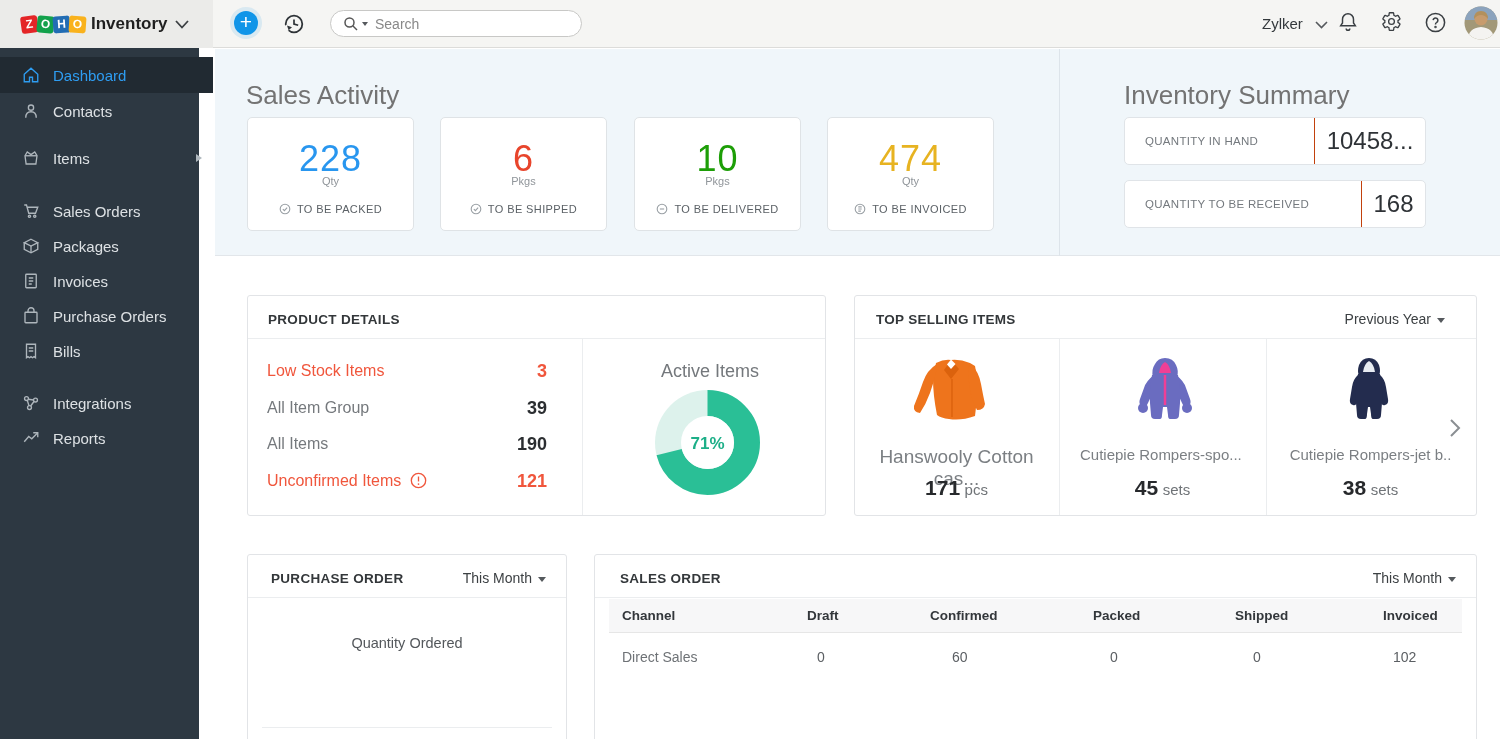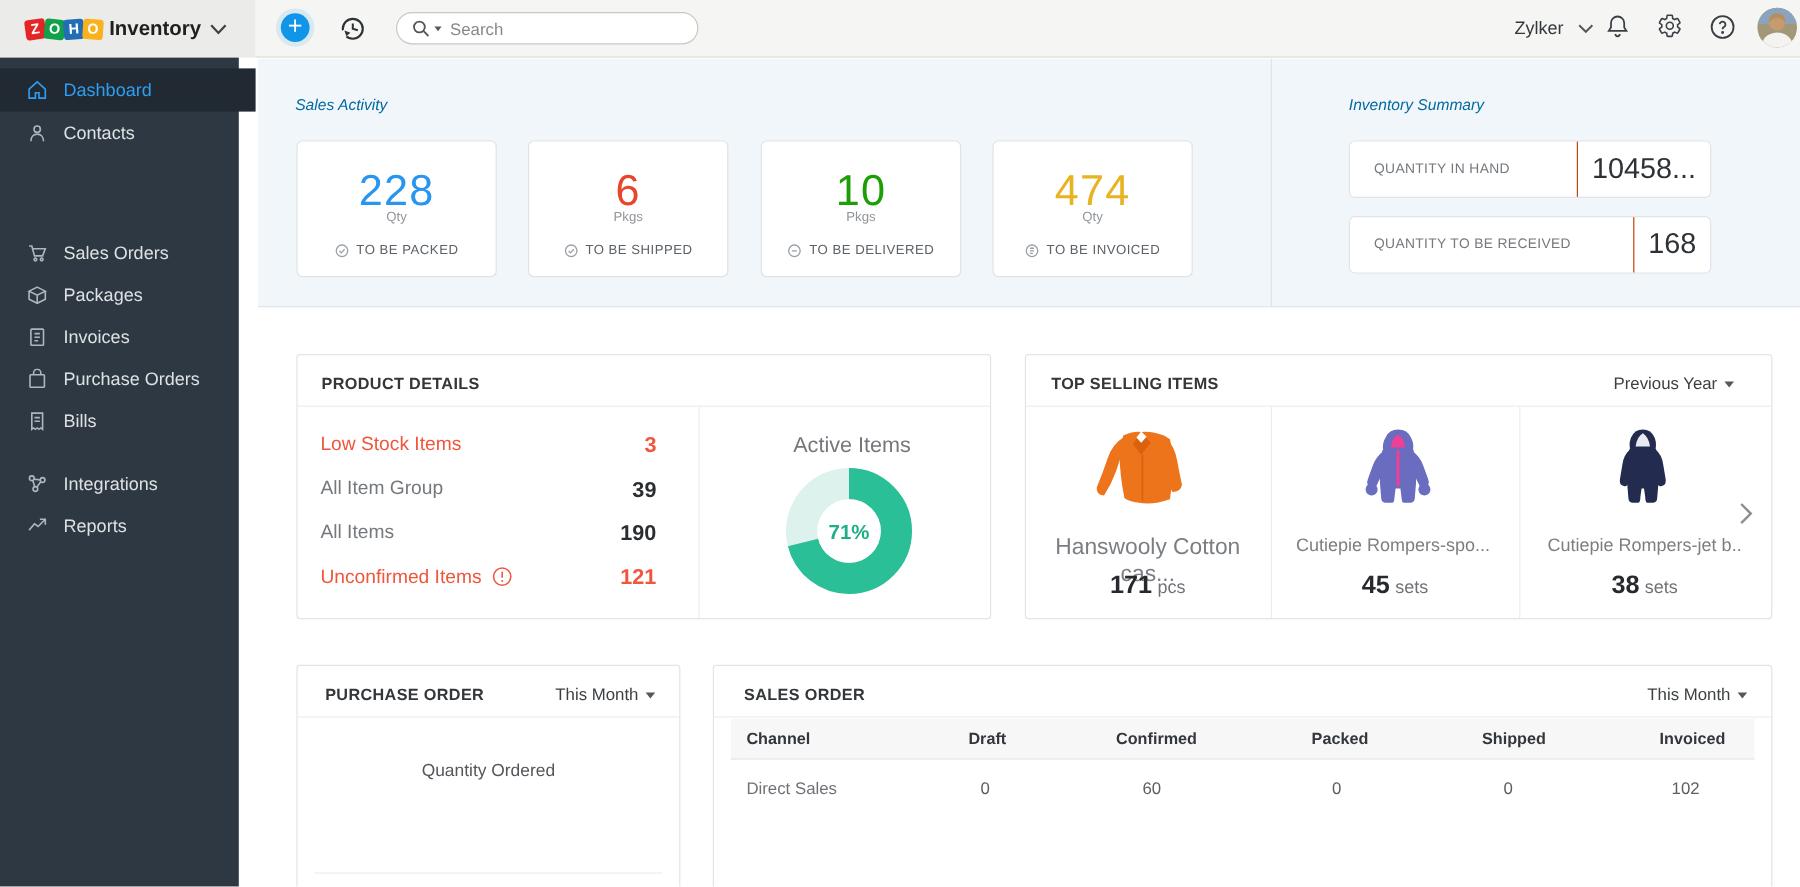--- a/index.html
+++ b/index.html
@@ -20,21 +20,21 @@
   
   #topbar { left:213px; top:0; width:1287px; height:48px; background:#f5f5f3; border-bottom:1px solid #dcdcda; }
   #plusbtn { position:absolute; left:234px; top:11px; width:24px; height:24px; border-radius:50%; background:#1095e8; color:#fff; font-size:21px; text-align:center; line-height:22px; font-weight:400; box-shadow:0 0 0 4px rgba(16,149,232,0.12); }
   #searchbox { position:absolute; left:330px; top:10px; width:252px; height:27px; background:#fff; border:1px solid #c8c8c6; border-radius:14px; display:flex; align-items:center; padding-left:12px; color:#888; font-size:14px; }
   #zylker { position:absolute; left:1262px; top:15px; font-size:15px; color:#33383c; }
   .topicon { position:absolute; top:11px; }
 
   
   #topstrip { left:215px; top:49px; width:1285px; height:207px; background:#f0f6fa; border-bottom:1px solid #e2e6ea; }
   #strip-divider { left:1059px; top:49px; width:1px; height:207px; background:#dde4ea; }
-  .h1 { font-size:13px; color:#0369a1;font-style:italic; }
+  .h1 { font-size:26px; color:#737373; }
   .sa-card { position:absolute; top:117px; width:167px; height:114px; background:#fff; border:1px solid #dfe3e6; border-radius:5px; text-align:center; }
   .sa-num { font-size:36px; margin-top:23px; letter-spacing:1px; line-height:1.02; }
   .sa-unit { font-size:11px; color:#90959a; margin-top:-3px; }
   .sa-label { font-size:11px; color:#5b6166; margin-top:16px; letter-spacing:0.4px; display:flex; align-items:center; justify-content:center; }
   .sa-label svg { margin-right:6px; }
   .inv-box { position:absolute; left:1124px; width:302px; height:48px; background:#fff; border:1px solid #e0e4e8; border-radius:5px; display:flex; align-items:center; }
   .inv-label { font-size:11.5px; color:#74797e; letter-spacing:0.3px; padding-left:20px; flex:1; white-space:nowrap; }
   .inv-val { text-align:center; font-size:24px; color:#2e3236; border-left:1px solid #c2410c; line-height:46px; height:46px; }
 
   
@@ -123,20 +123,30 @@
           <path d="M3 11 L12 3 L21 11 V21 H14 V15 H10 V21 H3 Z"></path>
         </svg>
       Dashboard
     </div>
     <div class="nav-item" style="top:45px;">
       <svg width="18" height="18" viewBox="0 0 24 24" fill="none" stroke="#aeb6bc" stroke-width="1.8">
           <circle cx="12" cy="7.5" r="3.5"></circle>
           <path d="M5 21 c0-5 3-8 7-8 s7 3 7 8"></path>
         </svg>
       Contacts
+    </div>
+    <div class="nav-item" style="top:92px;">
+      <svg width="18" height="18" viewBox="0 0 24 24" fill="none" stroke="#aeb6bc" stroke-width="1.8">
+          <path d="M4 9 L7 4 L12 7.5 L17 4 L20 9 L18.5 20 H5.5 Z"></path>
+          <path d="M4 9 H20"></path>
+        </svg>
+      Items
+      <svg style="position:absolute; right:10px; margin:0;" width="8" height="10" viewBox="0 0 8 10" fill="#aeb6bc">
+          <polygon points="1,1 7,5 1,9"></polygon>
+        </svg>
     </div>
     <div class="nav-item" style="top:145px;">
       <svg width="18" height="18" viewBox="0 0 24 24" fill="none" stroke="#aeb6bc" stroke-width="1.8">
           <path d="M3 4 H6 L9 15 H18 L21 7 H7"></path>
           <circle cx="10" cy="19" r="1.5"></circle>
           <circle cx="17" cy="19" r="1.5"></circle>
         </svg>
       Sales Orders
     </div>
     <div class="nav-item" style="top:180px;">

